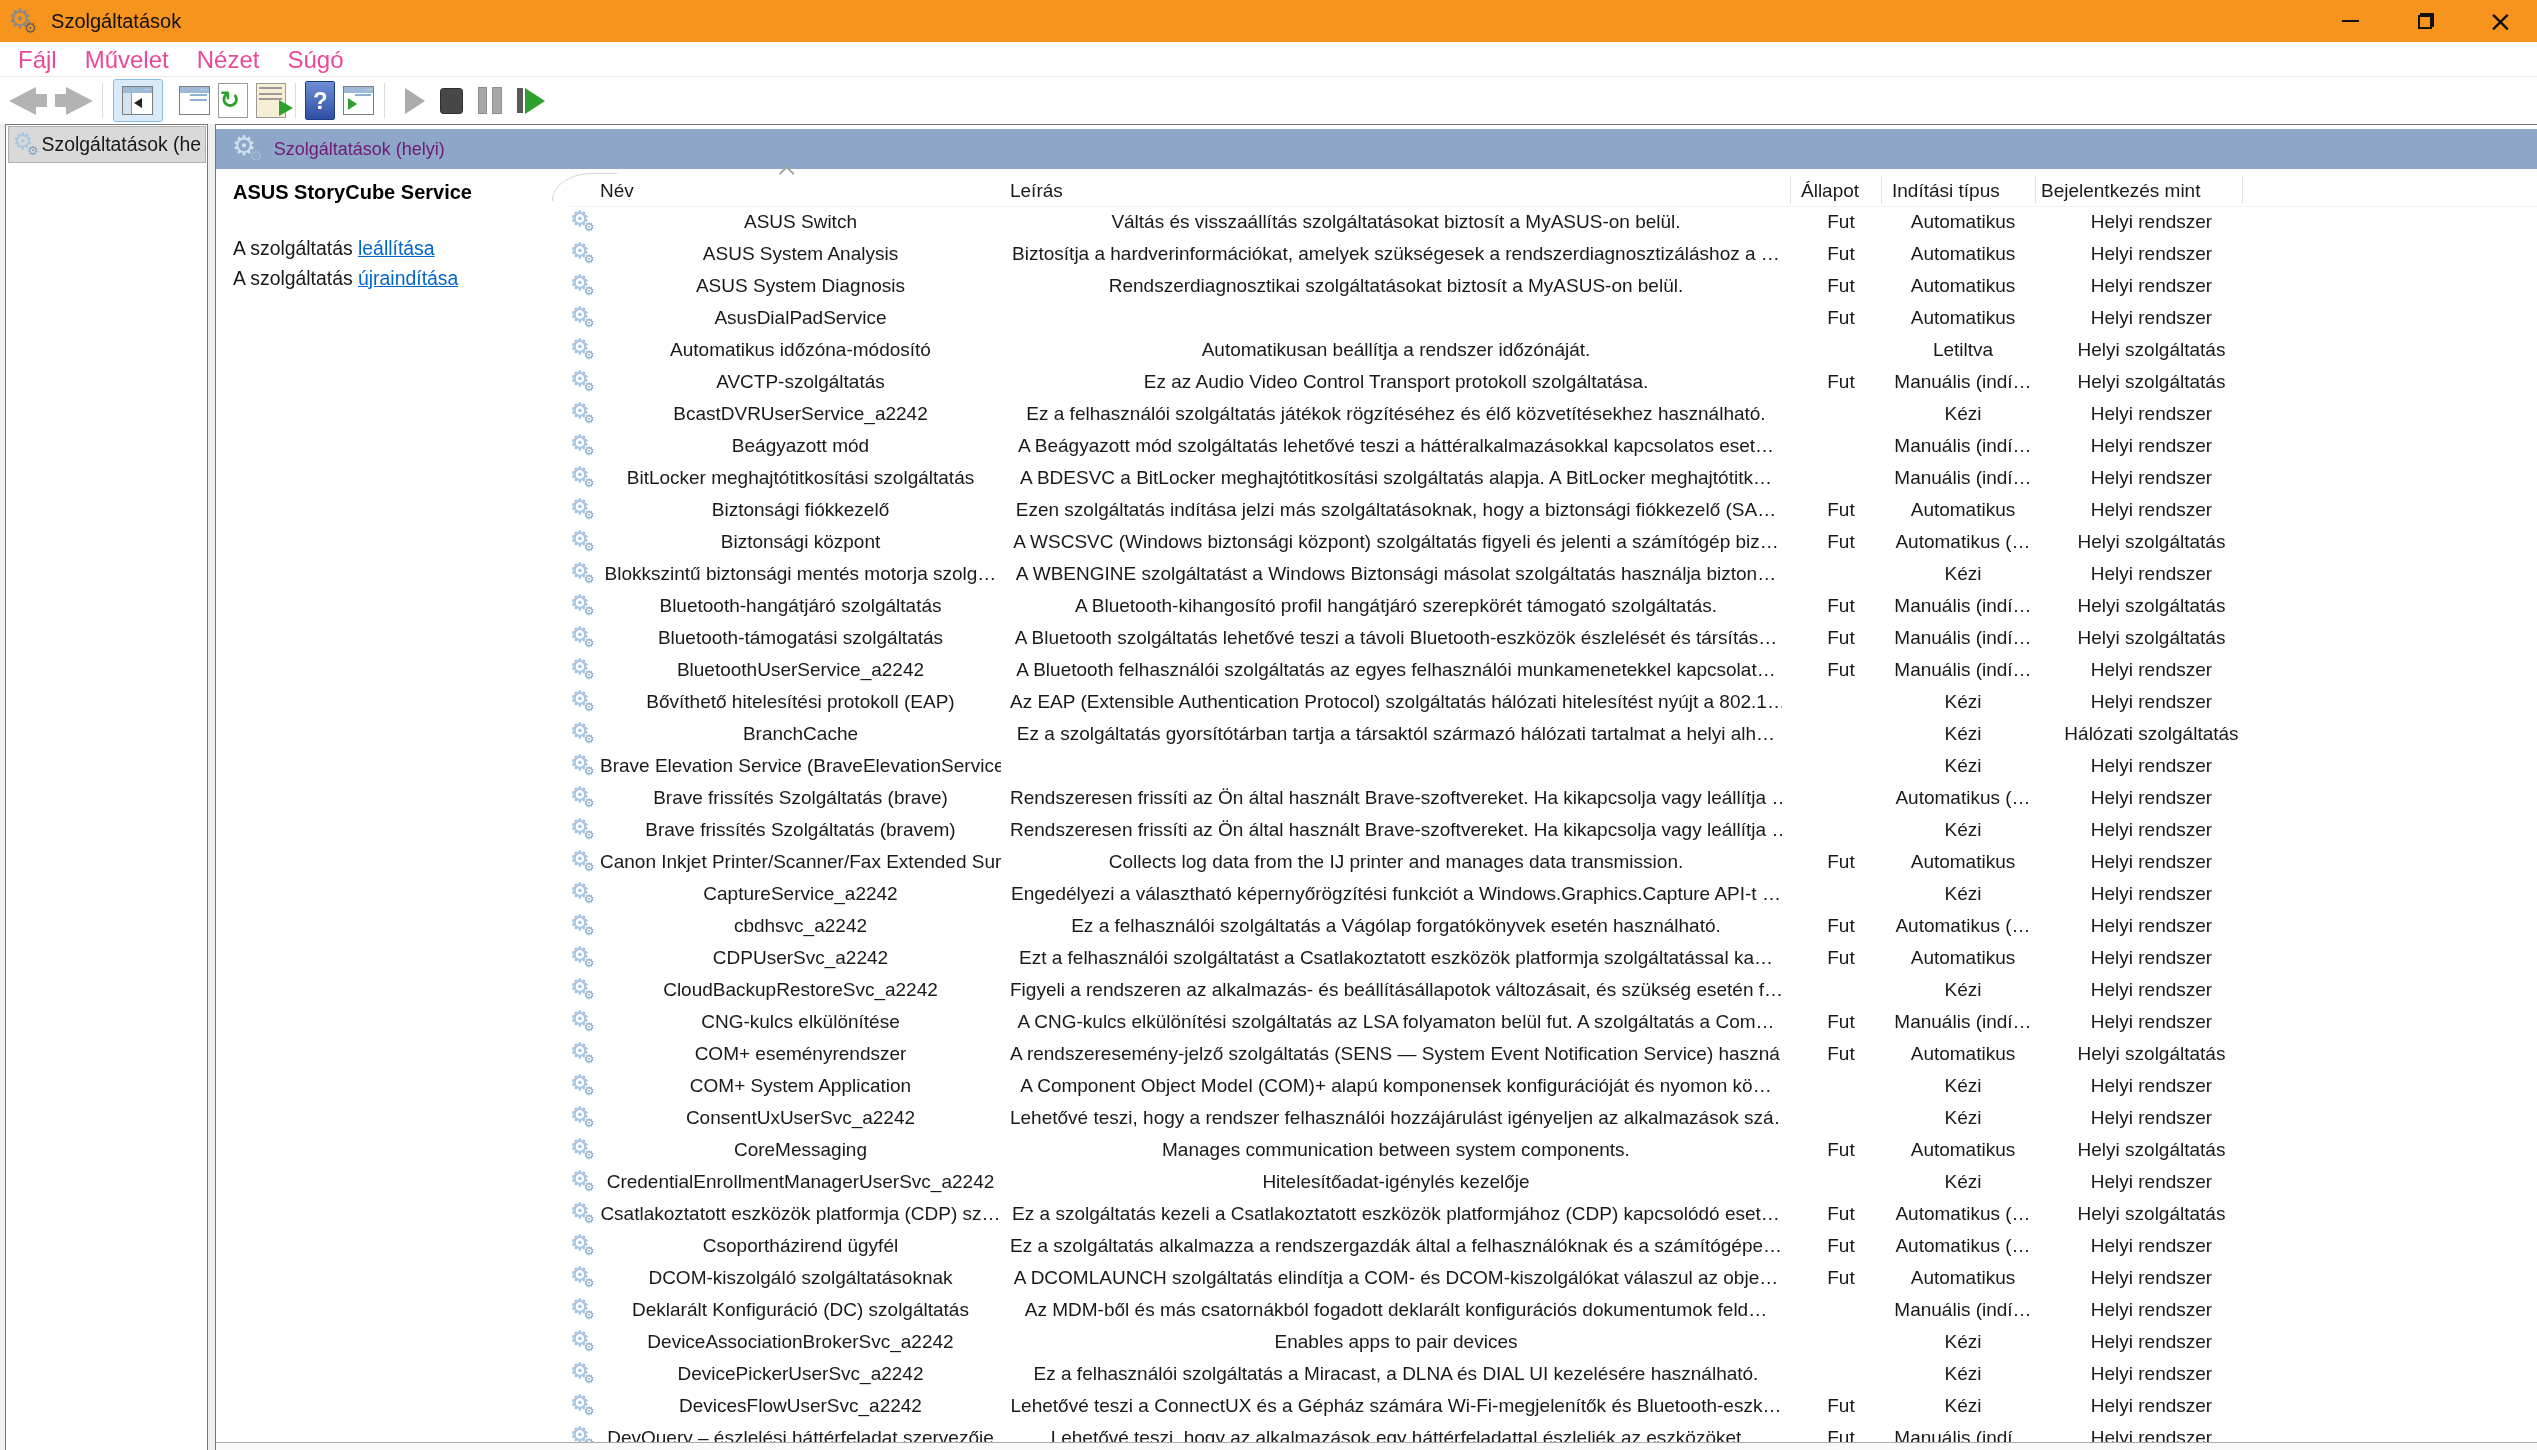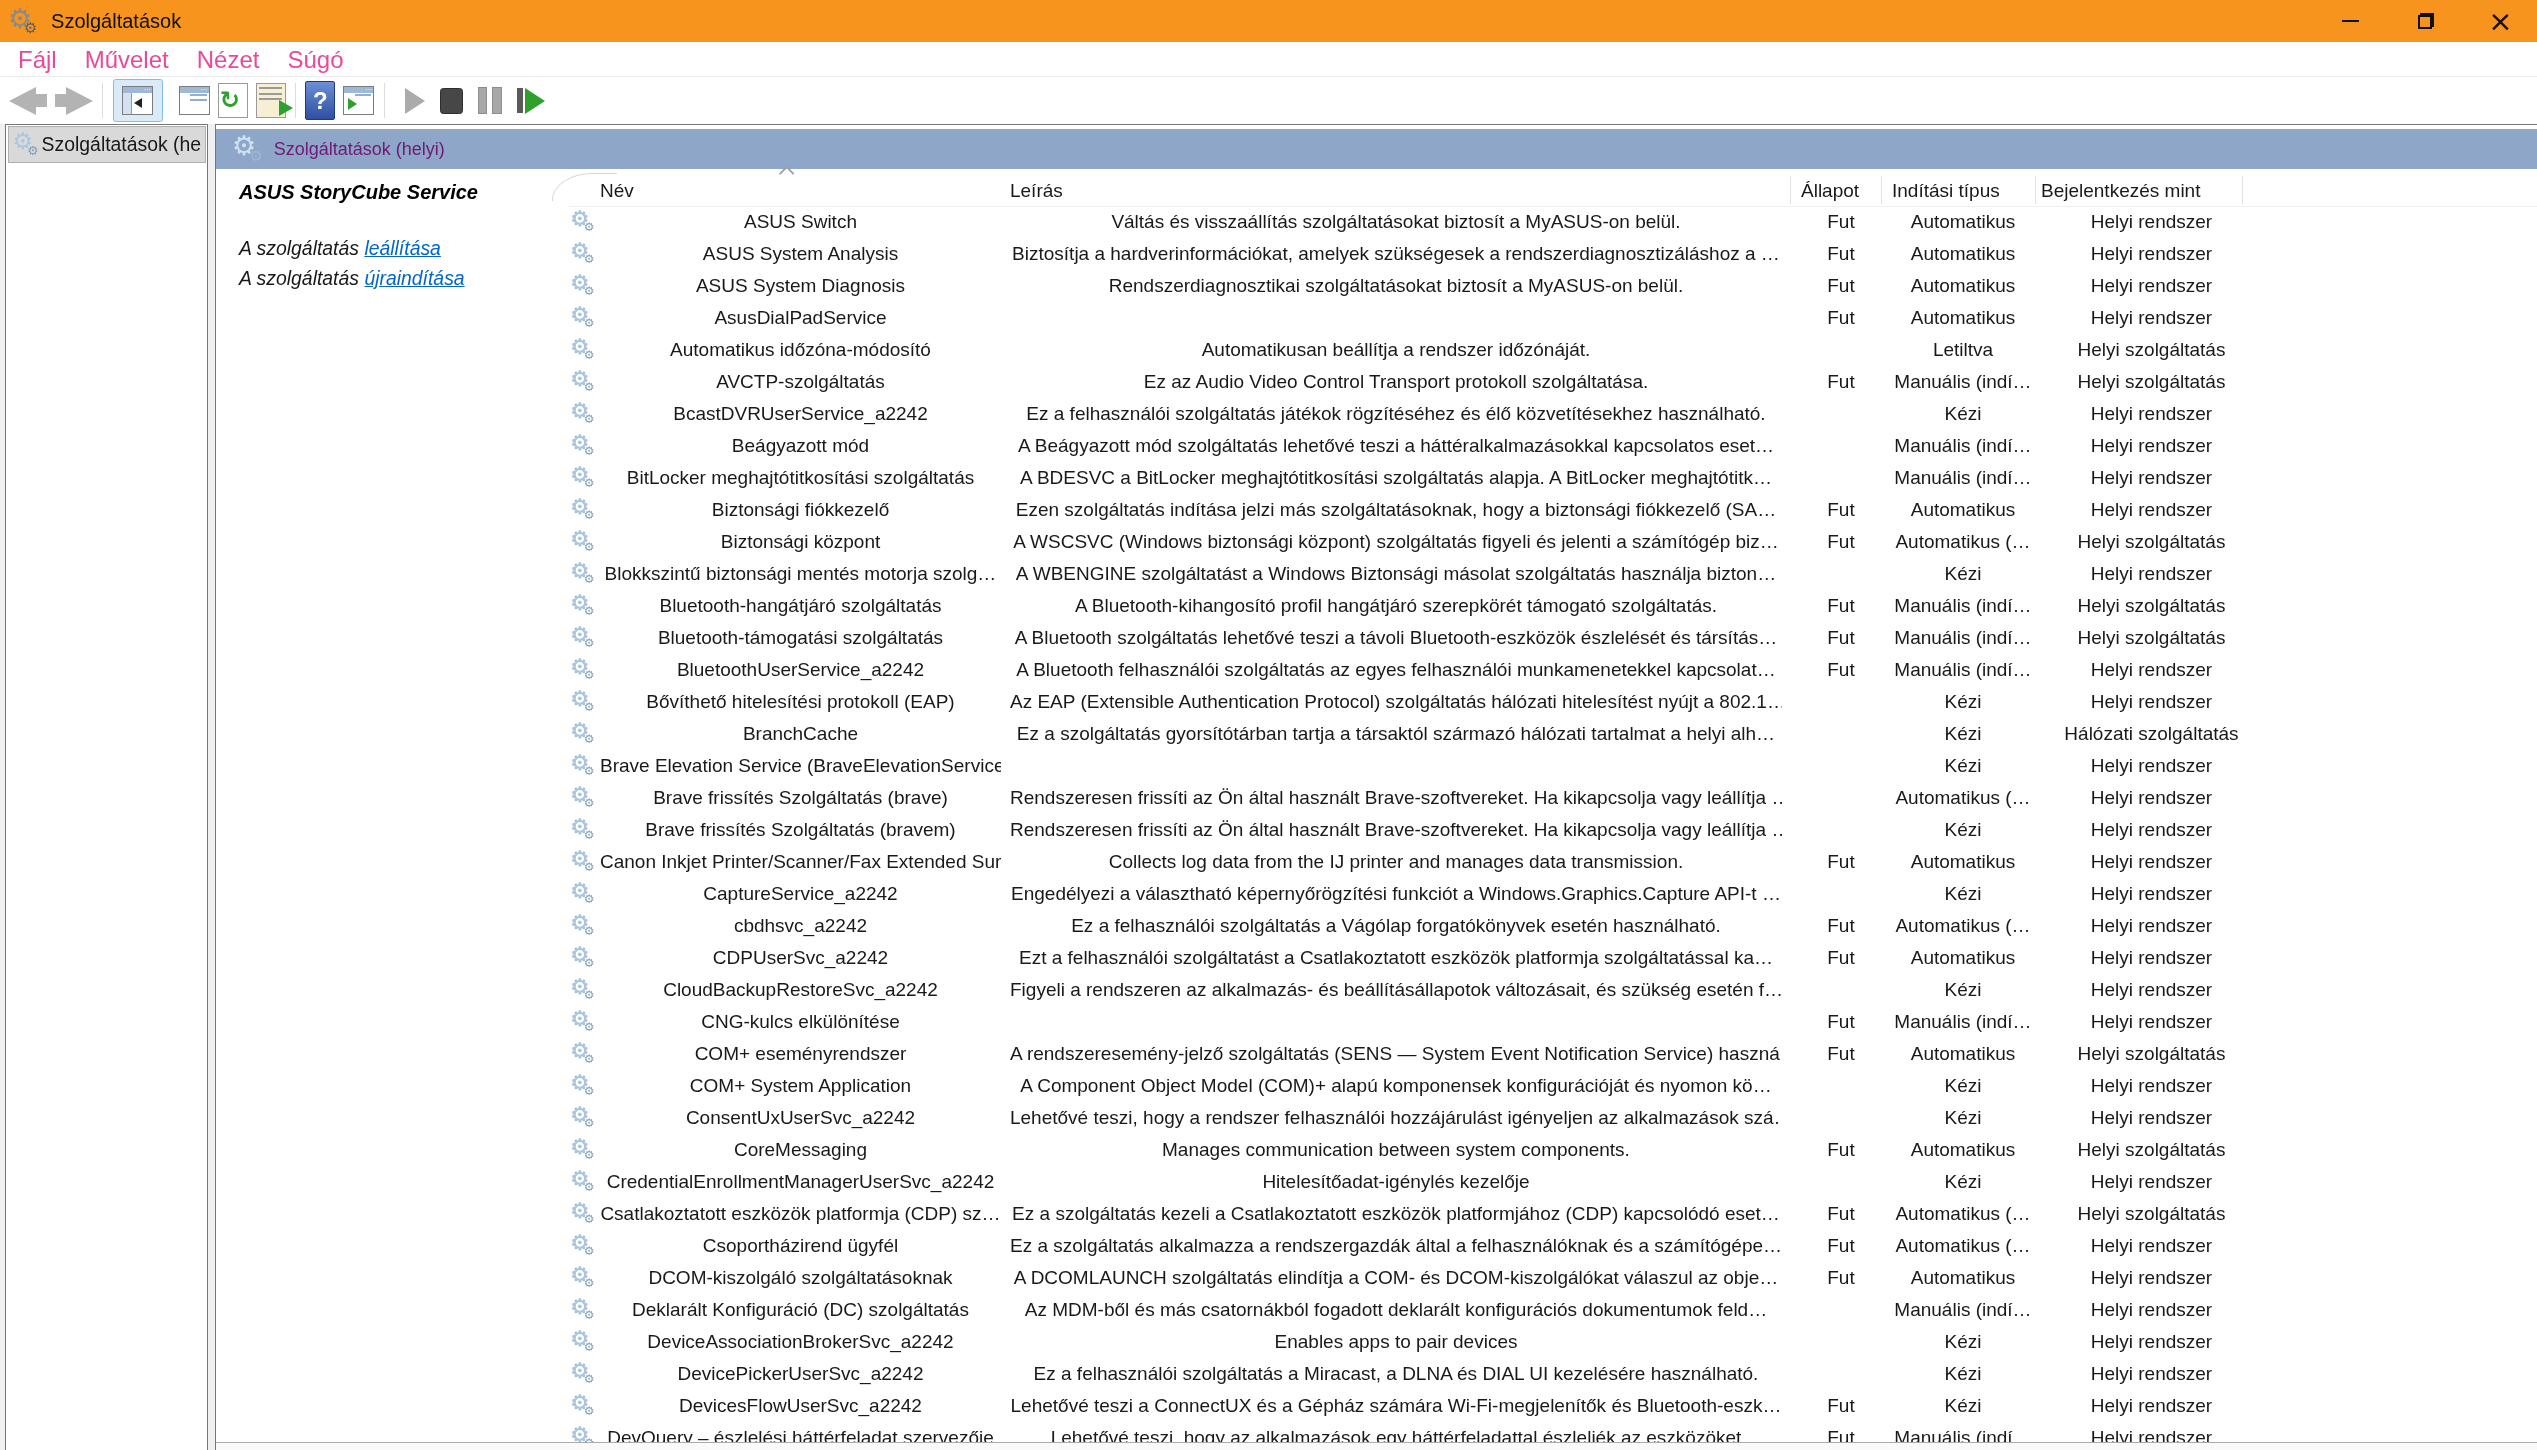--- a/index.html
+++ b/index.html
@@ -68,21 +68,21 @@
 
   .pane-gap{width:6.7px;flex:0 0 auto;}
   .main-pane{position:relative;flex:1 1 auto;background:#ffffff;border:1.3px solid #767676;border-right-width:0.7px;overflow:hidden;}
   .blue-header{position:relative;height:40px;margin-top:4px;background:#8EA6C7;display:flex;align-items:center;}
   .bh-gear{position:relative;width:35px;height:35px;margin-left:16px;flex:0 0 auto;}
   .bh-gear .g1{left:0;top:0;font-size:27px;color:#cfe0f0;}
   .bh-gear .g2{left:17.4px;top:17.4px;font-size:14.7px;color:#9db9d6;}
   .bh-title{margin-left:6.7px;font-size:18px;color:#701a75;}
 
   .body-area{position:absolute;top:44px;left:0;right:0;bottom:6.7px;background:#ffffff;}
-  .extended-pane{position:absolute;left:0;top:0;width:353px;bottom:0;padding-left:23px;box-sizing:border-box;font-style:italic;}
+  .extended-pane{position:absolute;left:0;top:0;width:353px;bottom:0;padding-left:17px;box-sizing:border-box;}
   .svc-name{margin-top:12px;font-size:20px;font-weight:bold;color:#000;}
   .svc-links{margin-top:29px;font-size:19.4px;line-height:30px;}
   .svc-links a{color:#0066CC;text-decoration:underline;cursor:pointer;}
 
   .list-area{position:absolute;left:353px;top:0;right:0;bottom:0;text-align:center;}
   .corner-arc{position:absolute;left:-17.4px;top:4px;width:64px;height:27px;border-top:1.3px solid #d8d8d8;border-left:1.3px solid #d8d8d8;border-top-left-radius:40px 27px;}
   .sort-caret{position:absolute;left:209px;top:-2.7px;width:19px;height:9.4px;}
   .sort-caret:before{content:"";position:absolute;left:2.7px;top:1.3px;width:9.4px;height:9.4px;border-left:2px solid #a0a0a0;border-top:2px solid #a0a0a0;transform:rotate(45deg);}
   .list-header{position:absolute;left:0;right:0;top:6px;height:31px;border-bottom:0.7px solid #f0f0f0;}
   .hcell{position:absolute;top:0;line-height:31px;font-size:19px;color:#1a1a1a;white-space:nowrap;}
@@ -573,20 +573,21 @@
     <span class="cell c-startup">Kézi</span>
     <span class="cell c-logon">Helyi rendszer</span>
   </div>
 
   <div class="row">
     <span class="row-gear">
       <span class="gear g1">⚙</span>
                   <span class="gear g2">⚙</span>
     </span>
     <span class="cell c-name">CNG-kulcs elkülönítése</span>
+    <span class="cell c-desc">A CNG-kulcs elkülönítési szolgáltatás az LSA folyamaton belül fut. A szolgáltatás a Com…</span>
     <span class="cell c-status">Fut</span>
     <span class="cell c-startup">Manuális (indí…</span>
     <span class="cell c-logon">Helyi rendszer</span>
   </div>
 
   <div class="row">
     <span class="row-gear">
       <span class="gear g1">⚙</span>
                   <span class="gear g2">⚙</span>
     </span>

